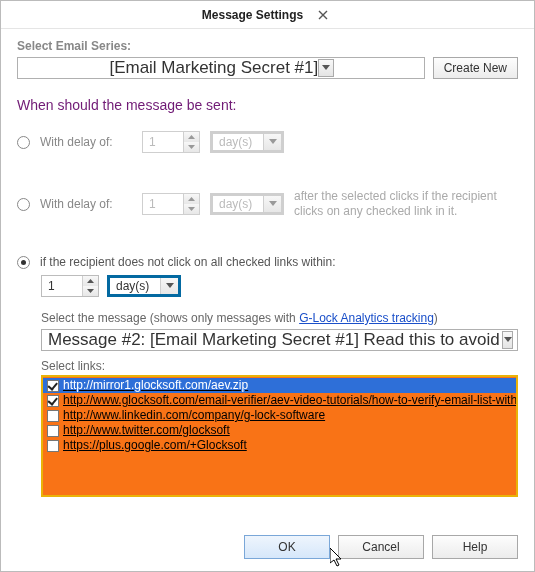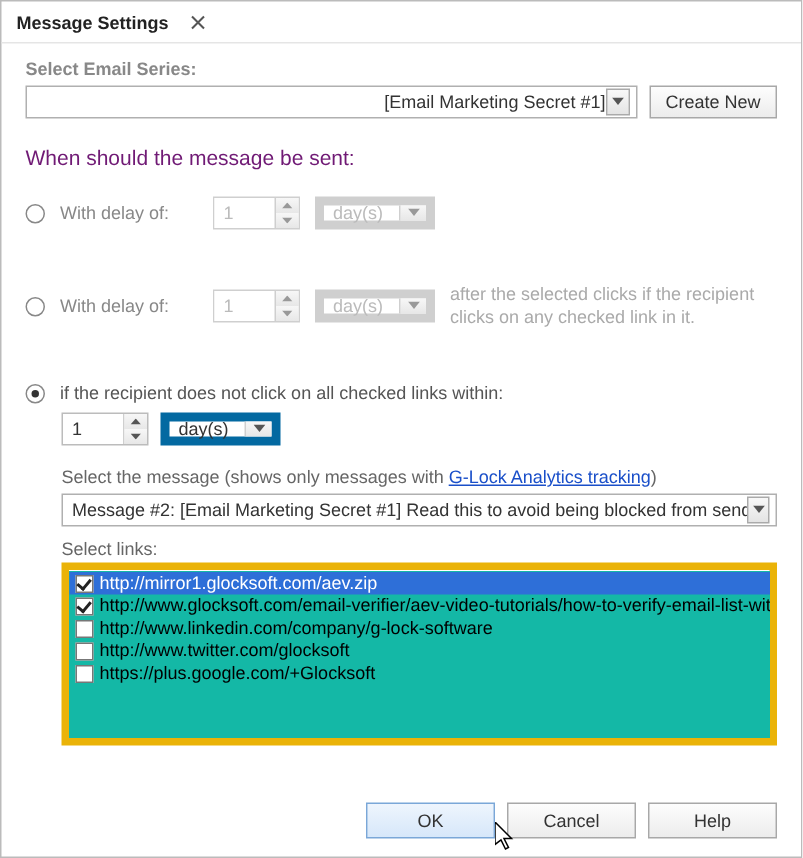--- a/index.html
+++ b/index.html
@@ -18,21 +18,21 @@
     height: 572px;
     border: 1px solid #bbb;
     background: #fff;
     display: flex;
     flex-direction: column;
   }
   .titlebar {
     height: 28px;
     display: flex;
     align-items: center;
-    justify-content: flex-start;
+    justify-content: center;
     padding: 0 0 0 10px;
     border-bottom: 1px solid #e5e5e5;
   }
   .titlebar .title {
     font-weight: 600;
     font-size: 12px;
     color: #222;
   }
   .titlebar .close {
     width: 40px;
@@ -68,24 +68,24 @@
     gap: 8px;
   }
   .series-row { margin-bottom: 4px; }
   .combo {
     flex: 1;
     height: 22px;
     border: 1px solid #b0b0b0;
     background: #fff;
     display: flex;
     align-items: center;
-    justify-content: flex-end;
+    justify-content: center;
     padding: 0 4px 0 6px;
     color: #333;
-    font-size: 12px;
+    font-size: 17px;
   }
   .combo .drop {
     width: 16px;
     height: 18px;
     border: 1px solid #aaa;
     background: linear-gradient(#f8f8f8,#e4e4e4);
     display: flex;
     align-items: center;
     justify-content: center;
   }
@@ -166,21 +166,21 @@
   }
   .spinbtn {
     flex:1;
     background: linear-gradient(#f7f7f7,#e7e7e7);
     display:flex;
     align-items:center;
     justify-content:center;
   }
   .unit-combo {
     height: 22px;
-    border: 6px solid #0369a1;
+    border: 3px solid #0369a1;
     display: flex;
     align-items: center;
     background: #fff;
   }
   .unit-combo.disabled { border-color: #cfcfcf; }
   .unit-combo .u-val {
     width: 50px;
     padding: 0 6px;
     color: #333;
     font-size: 12px;
@@ -208,27 +208,28 @@
   .msg-select-label a {
     color: #1a4fc9;
     text-decoration: underline;
   }
   .links-label {
     color: #666;
     font-size: 12px;
     margin: 8px 0 2px 0;
   }
   .linklist {
-    border: 5px solid #eab308;
+    border: 2px solid #eab308;
     height: 122px;
     overflow: auto;
-    background: #14b8a6;
+    background: #f97316;
     color: #000;
     font-size: 12px;
     padding: 1px 0;
+    text-decoration: underline;
   }
   .linkitem {
     display: flex;
     align-items: center;
     gap: 4px;
     padding: 0 4px;
     height: 15px;
     line-height: 15px;
     white-space: nowrap;
   }

